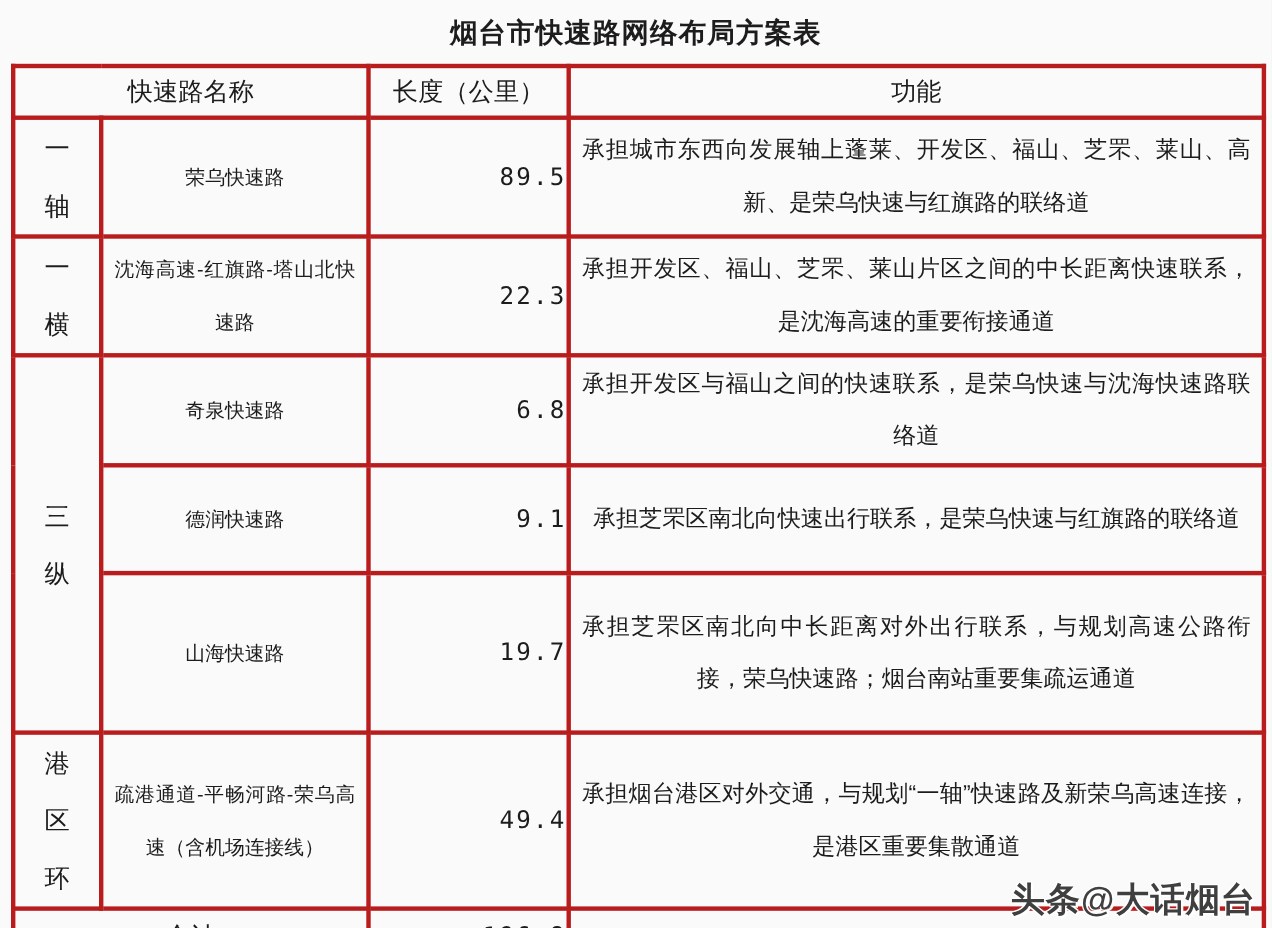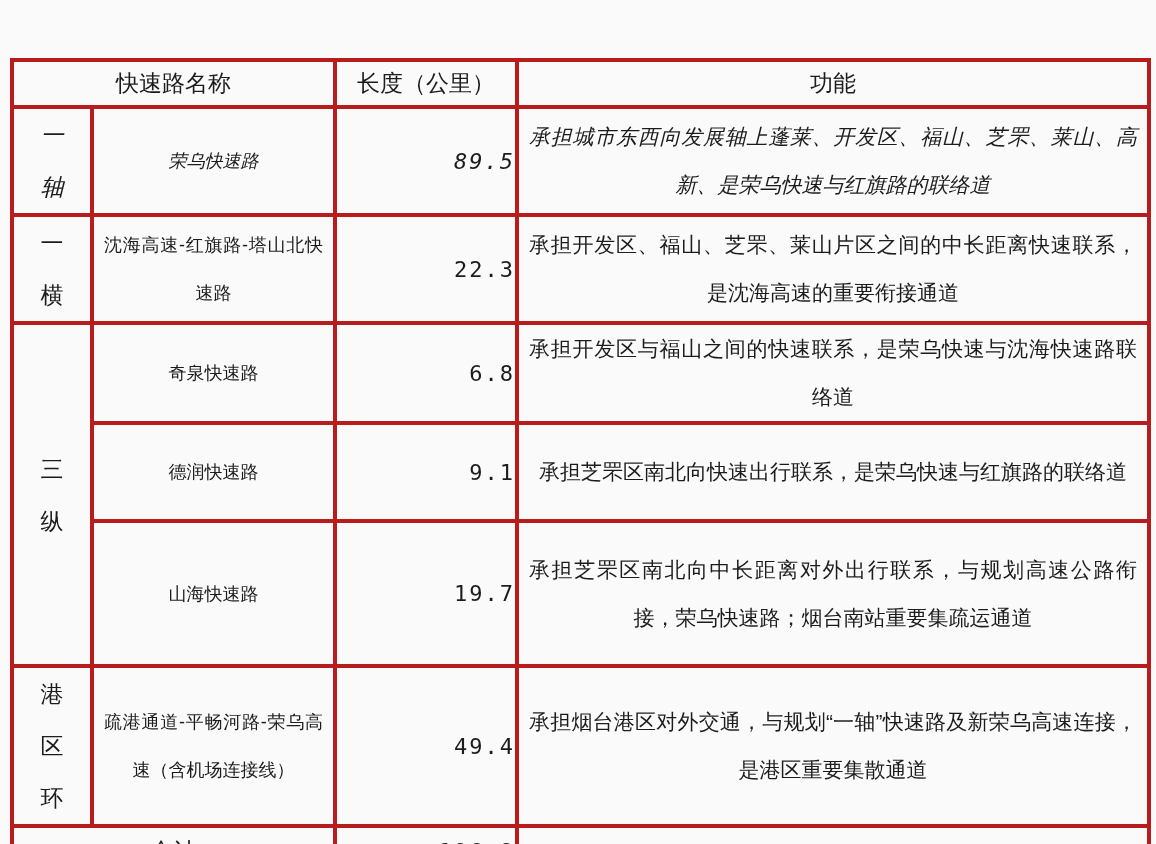--- a/index.html
+++ b/index.html
@@ -18,21 +18,21 @@
   }
   td{
     border:4px solid #b91c1c;padding:0;vertical-align:middle;
     font-size:22px;color:#1c1c1c;overflow:hidden;
   }
   col.c-group{width:80px;}
   col.c-name{width:243px;}
   col.c-len{width:182px;}
   col.c-func{width:632px;}
   tr.h-head{height:47px;}
-  tr.h-r1{height:99px;font-style:italic;}
+  tr.h-r1{height:99px;}
   tr.h-r2{height:98px;}
   tr.h-r3{height:95px;}
   tr.h-r4{height:98px;}
   tr.h-r5{height:145px;}
   tr.h-r6{height:147px;}
   tr.h-total{height:51px;}
   .th{text-align:center;font-size:23px;}
   .name,.func{
     text-align:justify;text-align-last:center;
     padding:0 10px;line-height:48px;
@@ -56,20 +56,21 @@
     position:absolute;right:14px;bottom:5px;
     font-size:31px;font-weight:bold;color:#3f3f3f;letter-spacing:1px;
     text-shadow:2px 2px 0 #ffffff,-1px -1px 0 #ffffff,1px -1px 0 #ffffff,-1px 1px 0 #ffffff;
   }
 </style>
 </head>
 <body>
 
 <div class="page">
 
+  <div class="title">烟台市快速路网络布局方案表</div>
 
   <table class="plan">
     <colgroup>
       <col class="c-group">
         <col class="c-name">
         <col class="c-len">
         <col class="c-func">
     </colgroup>
 
     <tbody>
@@ -128,14 +129,15 @@
     </tr>
 
     <tr class="h-total">
       <td class="total-label" colspan="2">合计</td>
       <td class="num">196.8</td>
       <td class="dash">——</td>
     </tr>
   </tbody>
     </table>
 
+  <div class="watermark">头条@大话烟台</div>
 
 </div>
 
 </body></html>

